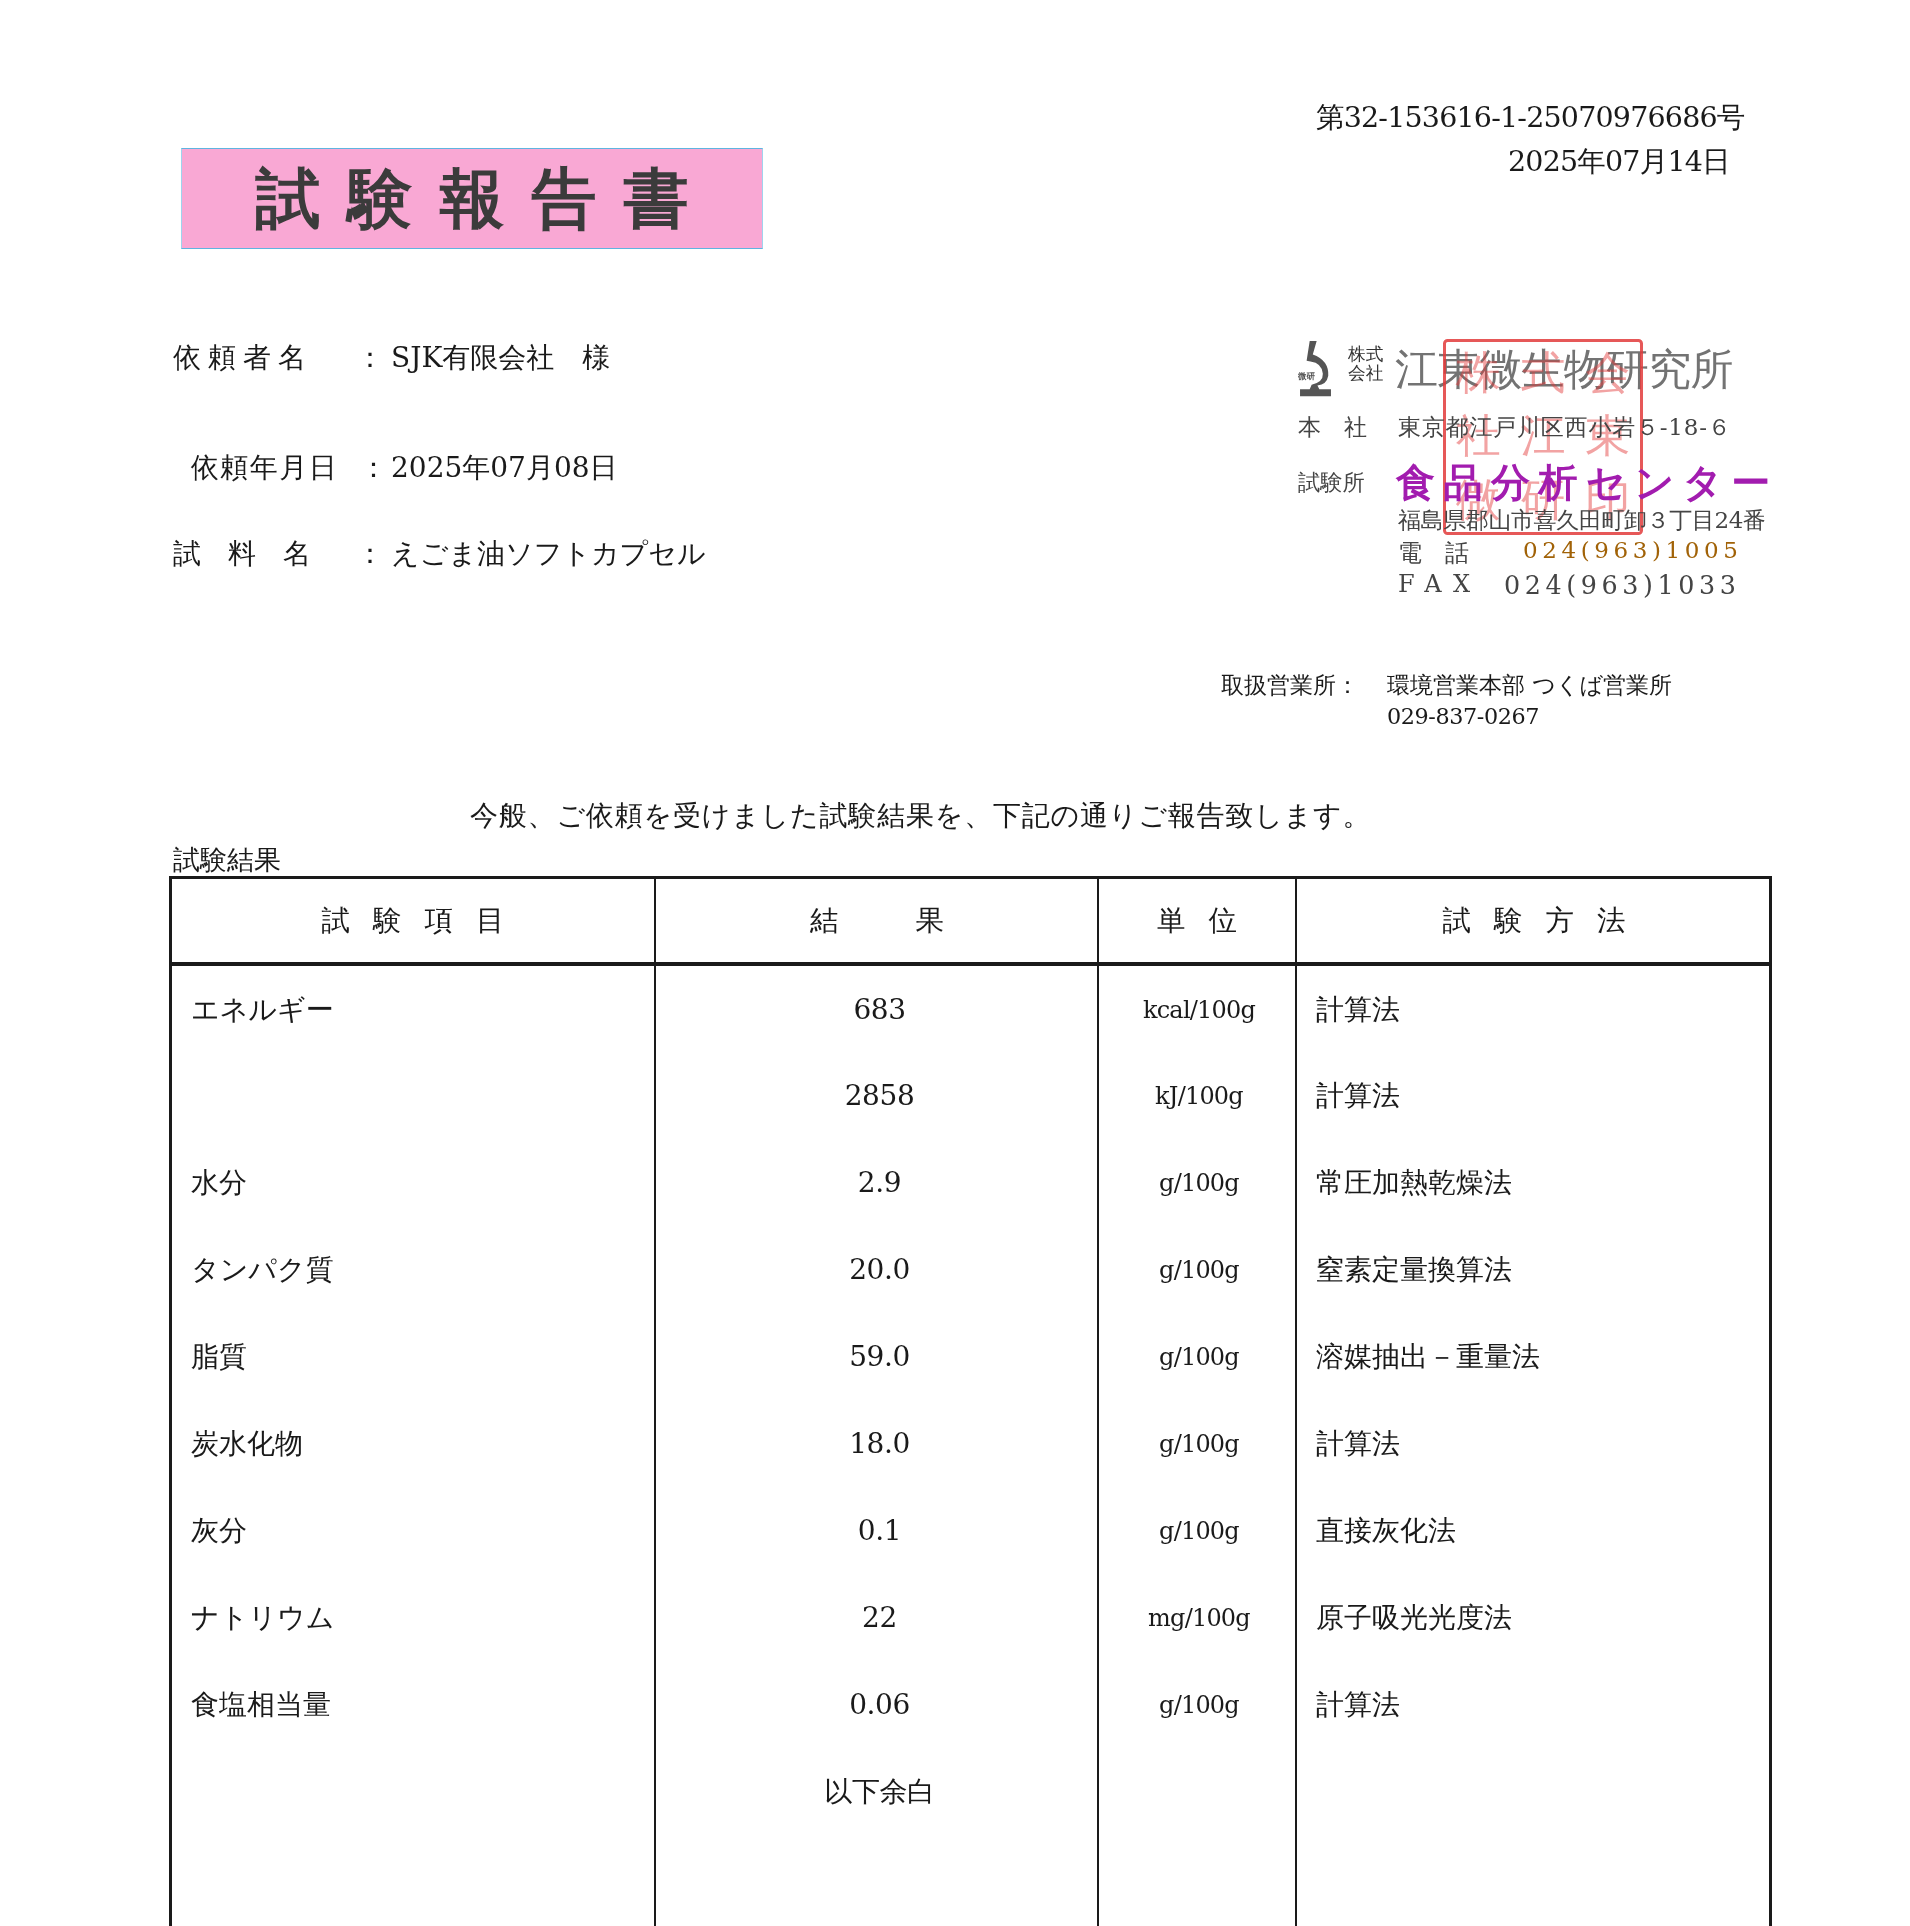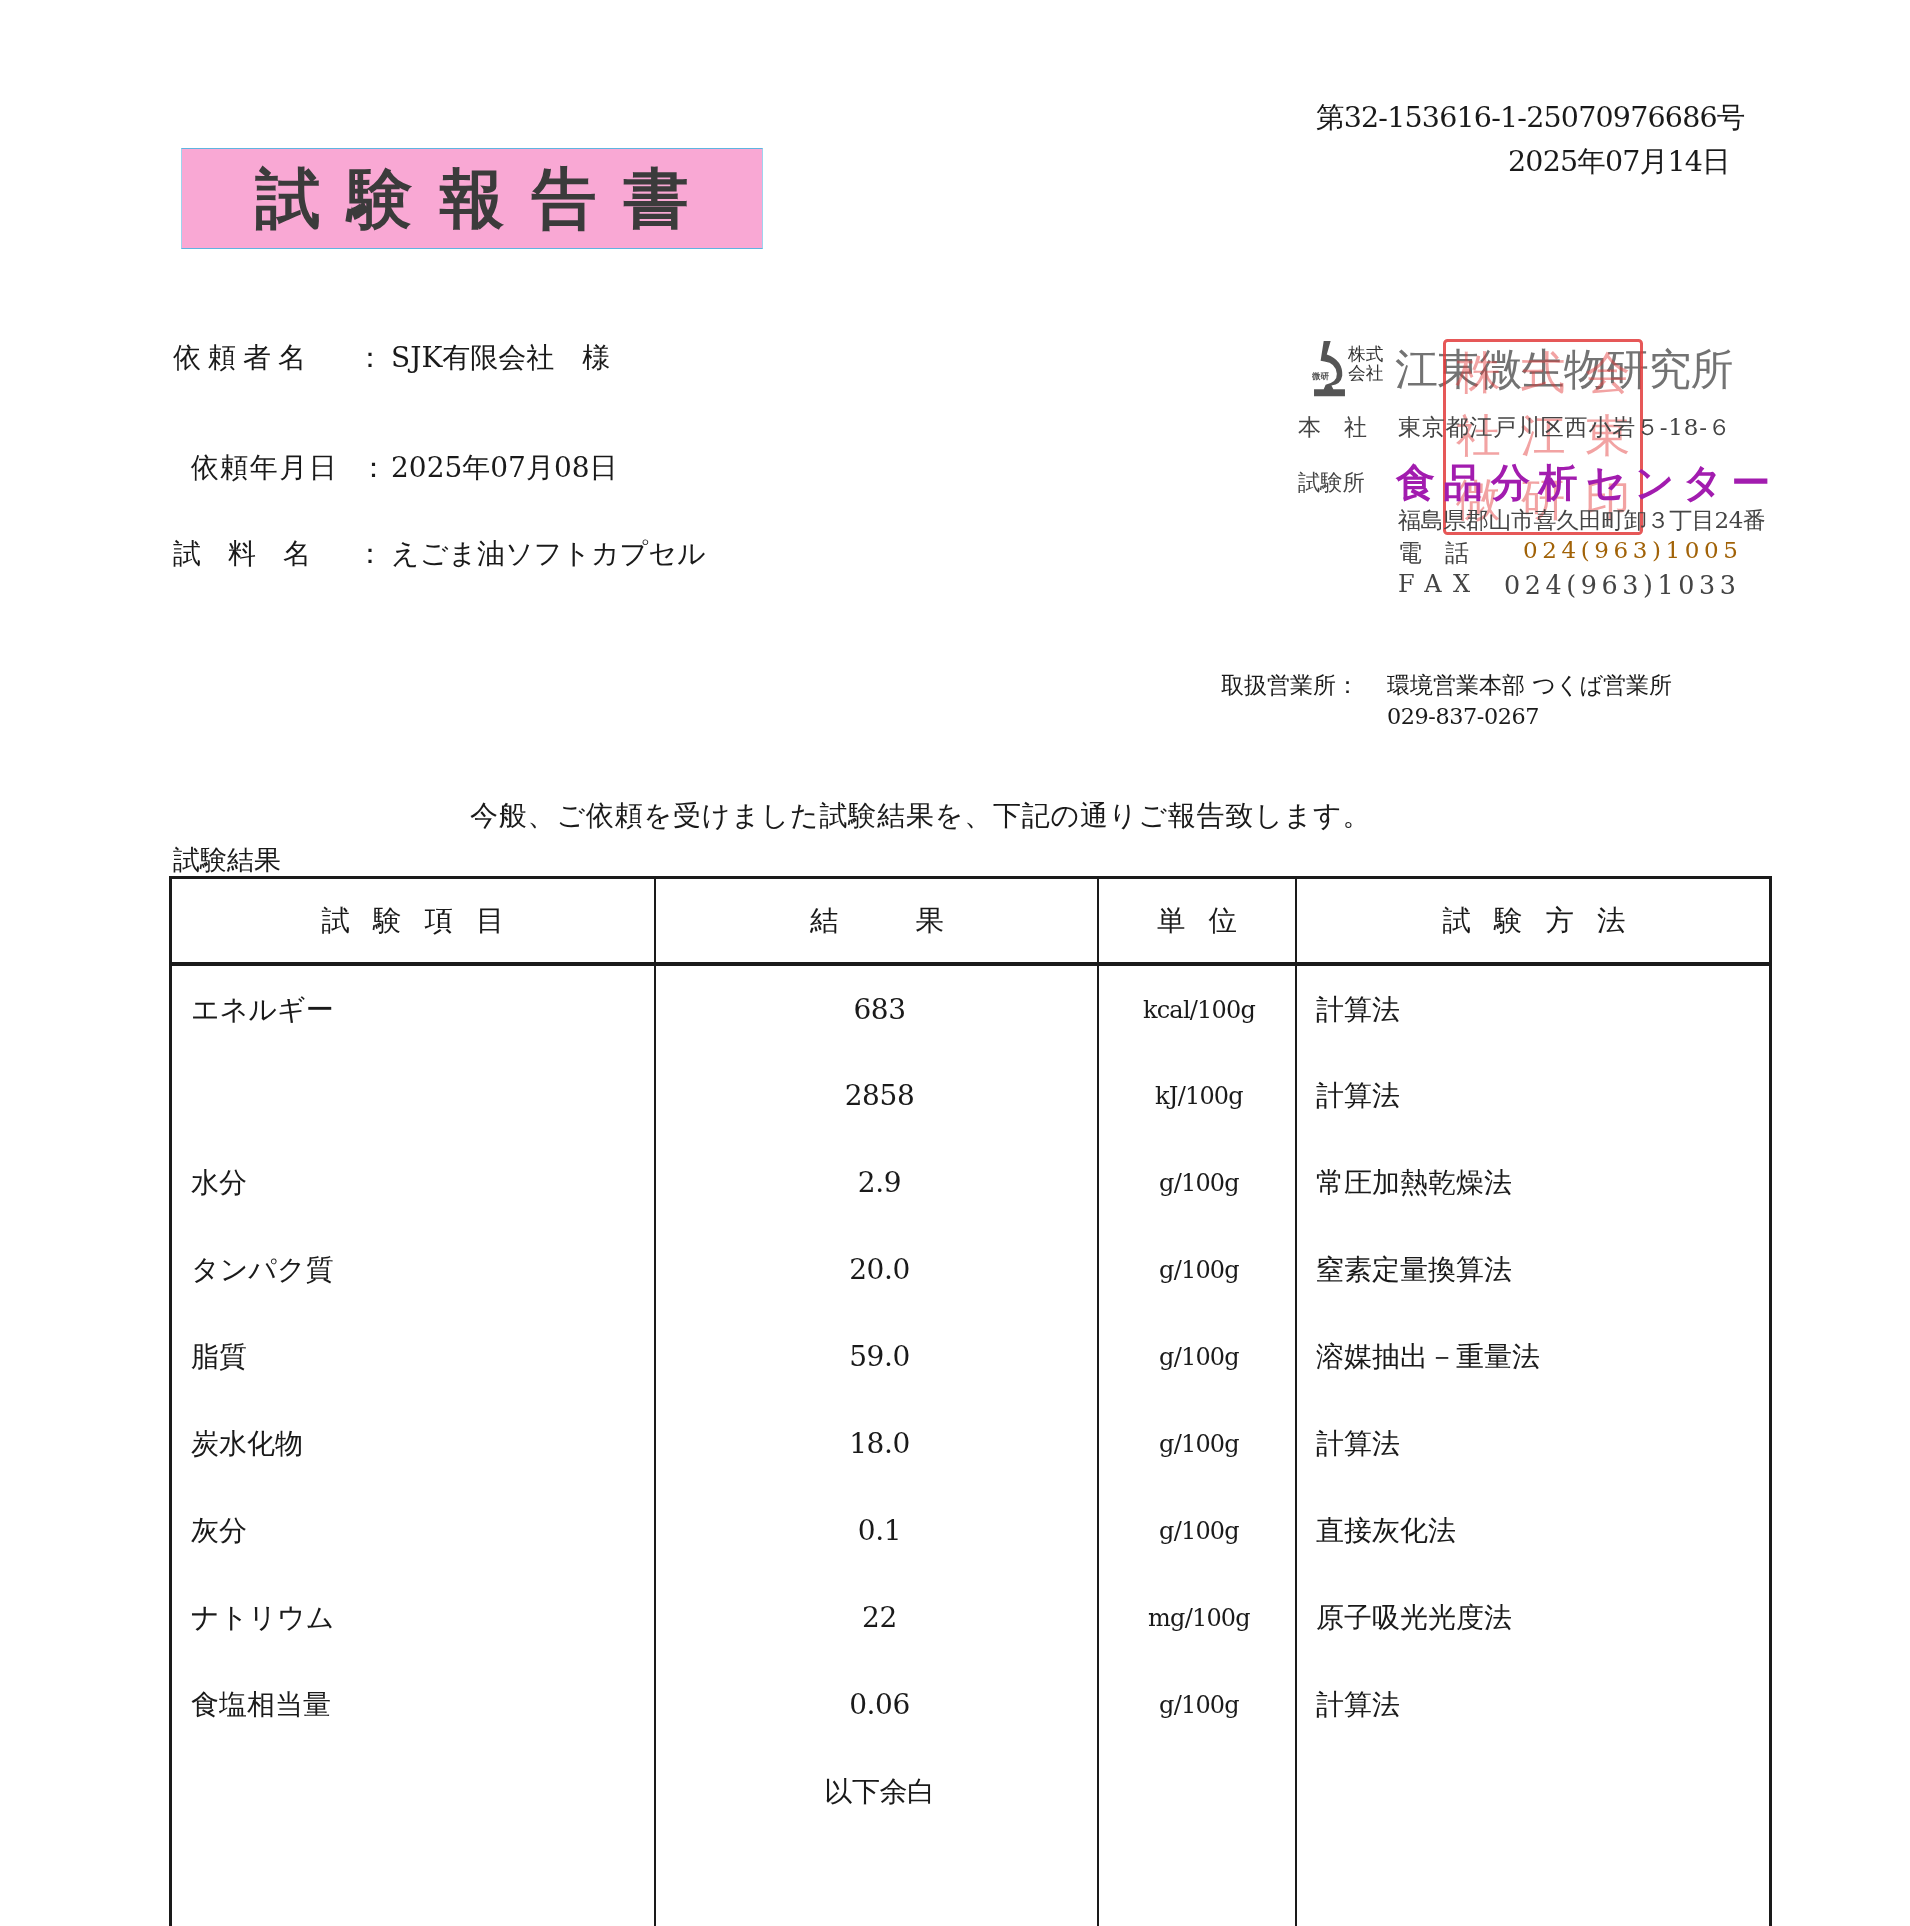--- a/index.html
+++ b/index.html
@@ -21,21 +21,21 @@
 
   
   .field { left:173px; font-size:28px; display:flex; }
   .field .lbl { width:183px; letter-spacing:7px; }
   .field .colon { width:35px; }
   #field-client { top:339px; }
   #field-date { top:449px;text-align:center; }
   #field-sample { top:535px; }
 
   
-  #logo { left:1298px; top:339px; width:35px; height:58px;margin-left:14px; }
+  #logo { left:1298px; top:339px; width:35px; height:58px; }
   #kabushiki { left:1348px; top:345px; font-size:17.7px; line-height:19px; font-family:"DejaVu Sans", sans-serif; color:#333; white-space:normal; width:39px; }
   #company-name { left:1395px; top:341px; font-size:43px; font-family:"DejaVu Sans", sans-serif; color:#737373; letter-spacing:-0.8px; }
   #hq-label { left:1298px; top:412px; font-size:23px; letter-spacing:23px; color:#444; }
   #hq-addr { left:1398px; top:412px; font-size:23px; color:#444; letter-spacing:0.8px; }
   #lab-label { left:1298px; top:468px; font-size:22.3px; color:#444; }
   #lab-name { left:1396px; top:456px; font-size:39px; font-family:"DejaVu Sans", sans-serif; font-weight:bold; color:#a21caf; letter-spacing:8.5px; }
   #lab-addr { left:1398px; top:505px; font-size:23px; color:#444; letter-spacing:-0.4px; }
   #tel-label { left:1398px; top:537px; font-size:24px; color:#444; letter-spacing:23px; }
   #tel-value { left:1523px; top:537px; font-size:23px; color:#a16207; letter-spacing:4.6px; }
   #fax-label { left:1398px; top:570px; font-size:24px; color:#444; letter-spacing:11.6px; }

